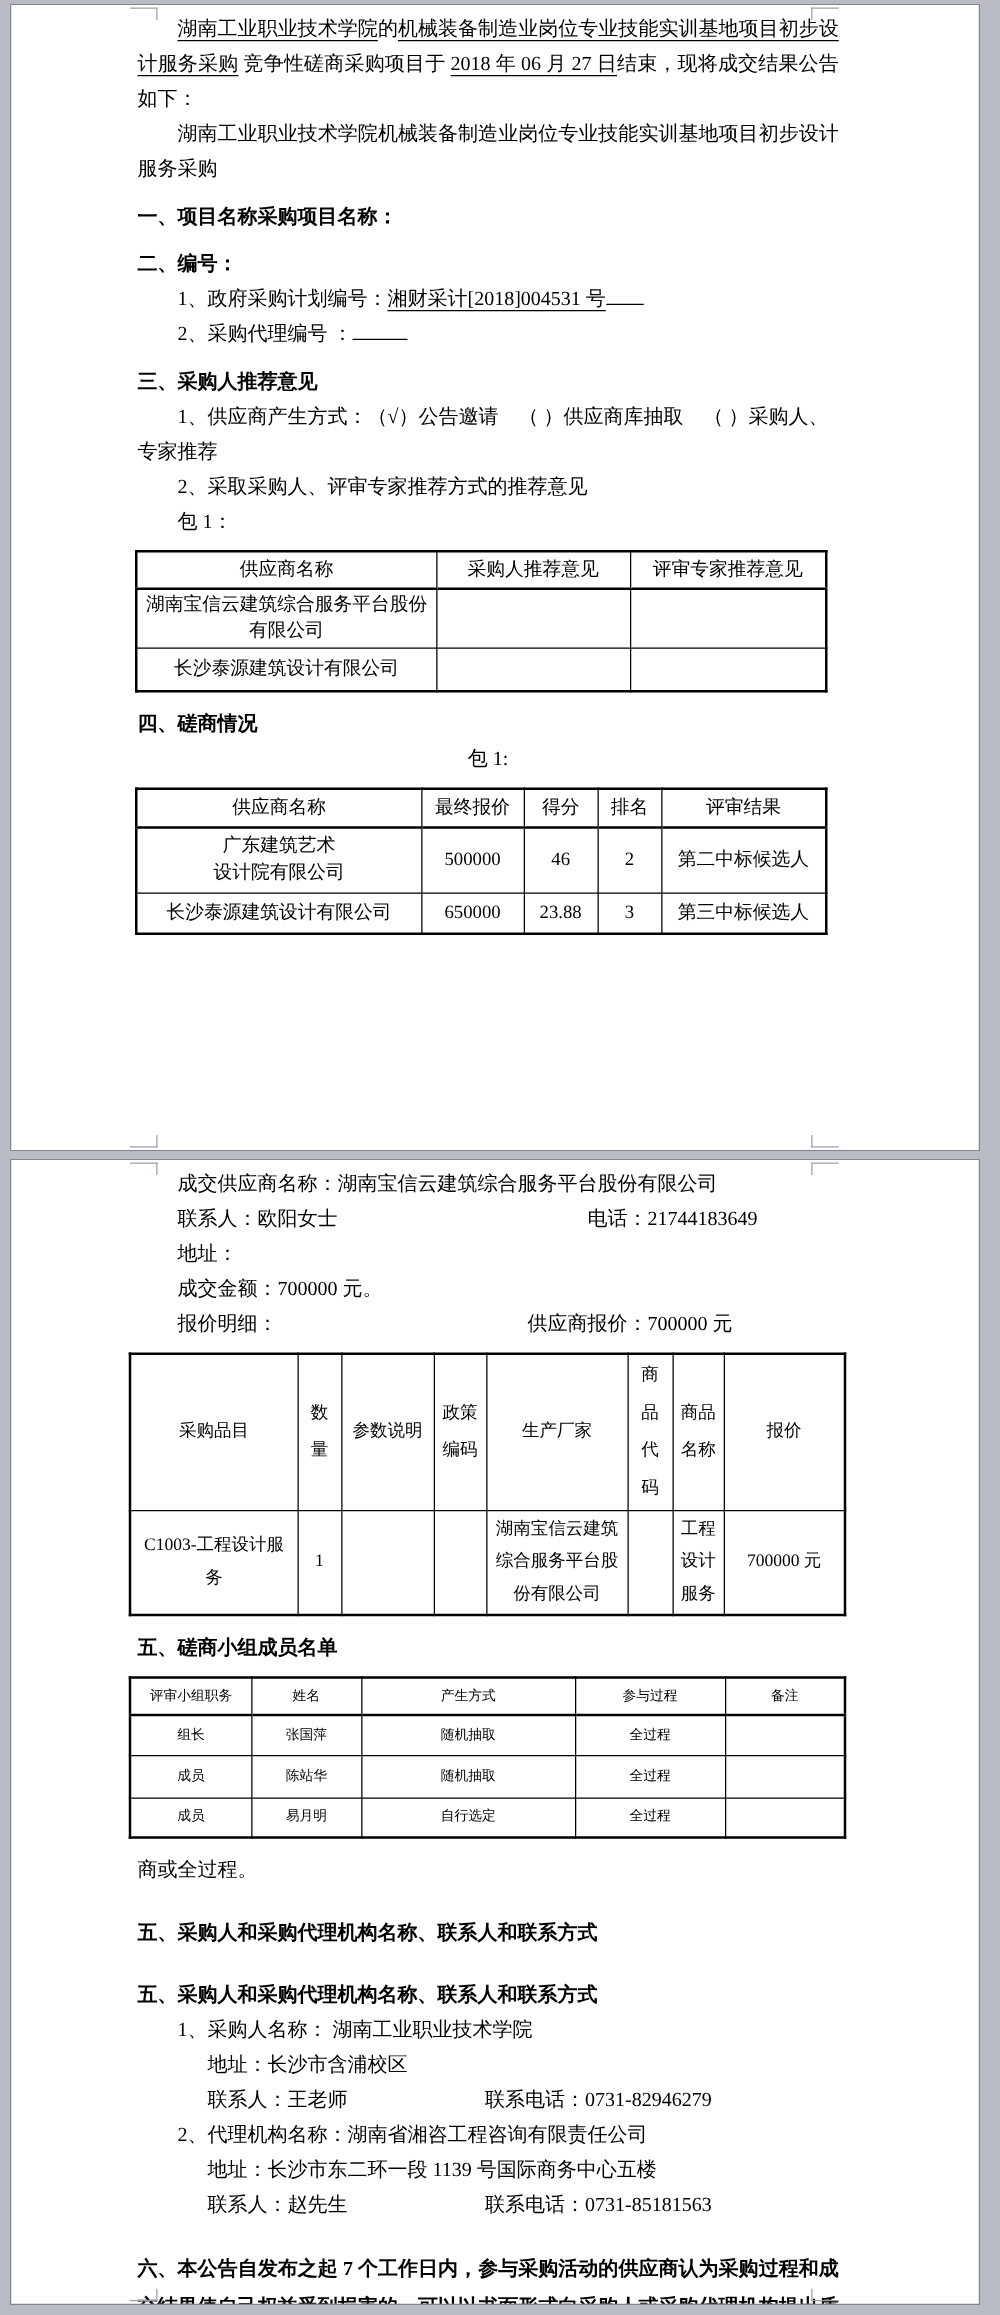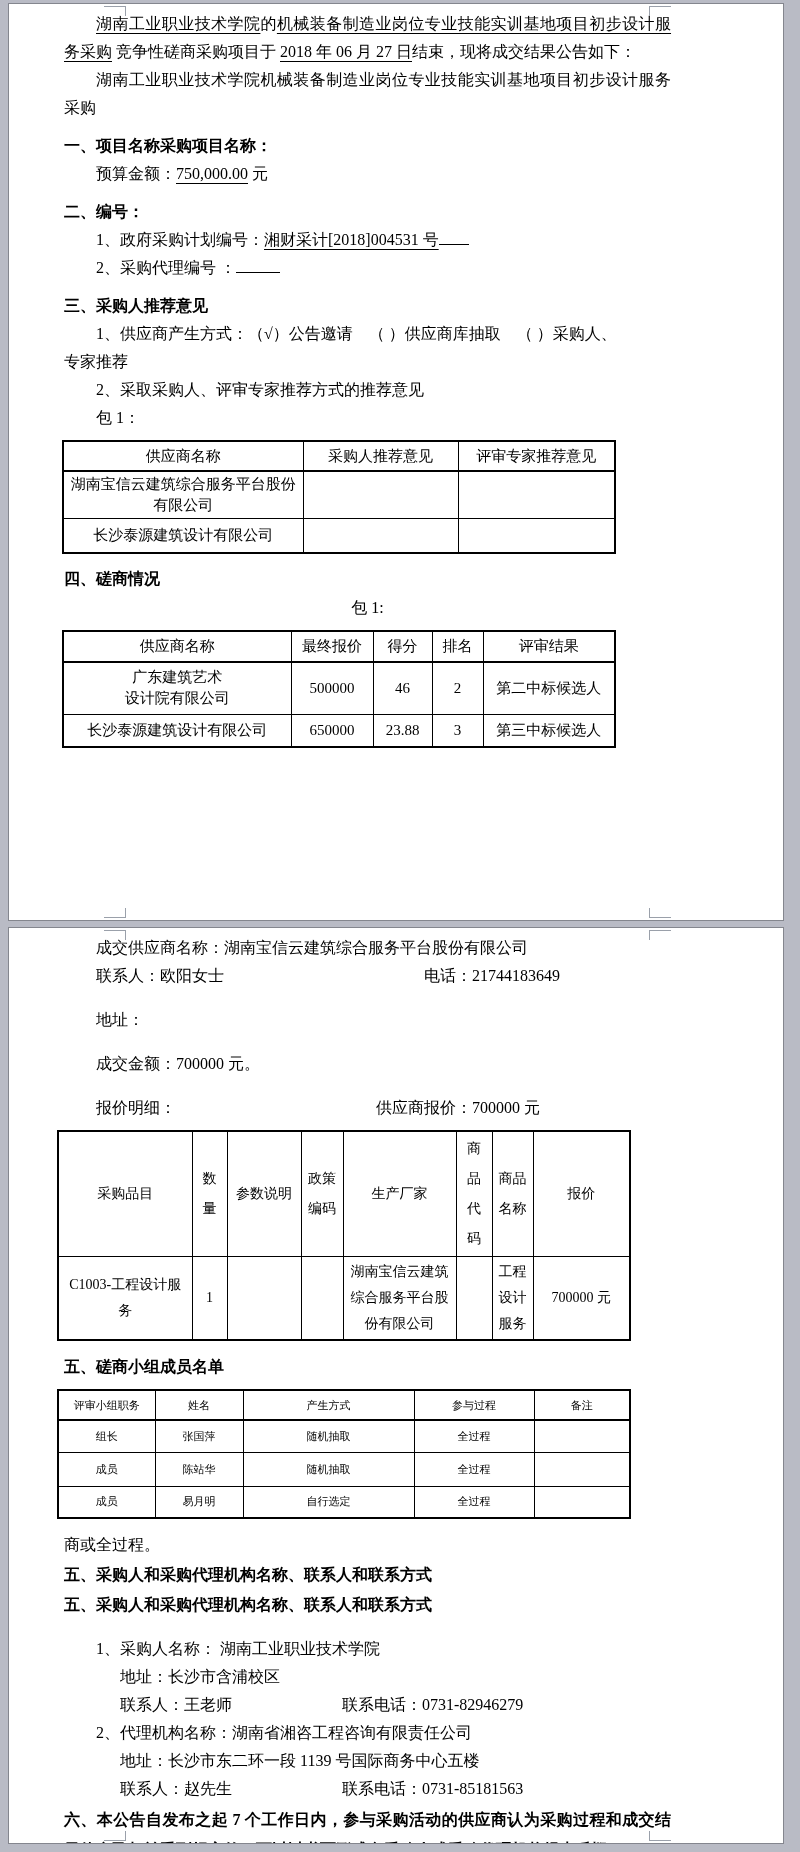--- a/index.html
+++ b/index.html
@@ -8,29 +8,29 @@
     background:#b9bbc5;
     font-family:"Liberation Serif","DejaVu Serif",serif;
     color:#000;overflow:hidden;
   }
   .page{
     position:absolute;left:8px;width:776px;background:#fff;
     border:1px solid #84868e;box-sizing:border-box;overflow:hidden;
   }
   .page-1{top:3px;height:918px;}
   .page-2{top:927px;height:917px;}
-  .content{padding:6px 112px 0 55px;}
+  .content{padding:6px 112px 0 101px;}
   .line{margin:0;font-size:16px;line-height:28px;}
   .just{text-align:justify;}
   .ti2{text-indent:32px;}
   .ti35{text-indent:56px;}
   .bold{font-weight:bold;}
   .center{text-align:center;text-indent:0;}
-  .mt4{margin-top:16px;}.mt6{margin-top:2px;}
-  .mt10{margin-top:10px;}.mt12{margin-top:12px;font-family:Liberation Mono, monospace;}
+  .mt4{margin-top:0;}.mt6{margin-top:22px;}
+  .mt10{margin-top:10px;}.mt12{margin-top:12px;}
   .u{text-decoration:underline;text-underline-offset:4px;}
   .ublank{display:inline-block;border-bottom:1px solid #000;height:15px;vertical-align:baseline;}
   .w44{width:44px;}
   .w30{width:30px;}
   .gap200{margin-left:200px;}
   .gap118{margin-left:110px;}
   .lh30{line-height:30px;}
 
   table{border-collapse:collapse;border:2px solid #000;table-layout:fixed;}
   td,th{border:1px solid #000;text-align:center;vertical-align:middle;
@@ -58,21 +58,20 @@
   <div class="mark mk-tl"></div>
   <div class="mark mk-tr"></div>
   <div class="mark mk-bl"></div>
   <div class="mark mk-br"></div>
   <div class="content">
 
     <p class="line just ti2"><span class="u">湖南工业职业技术学院</span><span>的</span><span class="u">机械装备制造业岗位专业技能实训基地项目初步设计服务采购</span><span> 竞争性磋商采购项目于 </span><span class="u">2018 年 06 月 27 日</span><span>结束，现将成交结果公告如下：</span></p>
 
     <p class="line just ti2">湖南工业职业技术学院机械装备制造业岗位专业技能实训基地项目初步设计服务采购</p>
     <p class="line bold mt10">一、项目名称采购项目名称：</p>
-    <p class="line ti2"><span>预算金额：</span><span class="u">750,000.00</span><span> 元</span></p>
 
     <p class="line bold mt10">二、编号：</p>
     <p class="line ti2"><span>1、政府采购计划编号：</span><span class="u">湘财采计[2018]004531 号</span><span class="ublank w30"></span></p>
     <p class="line ti2"><span>2、采购代理编号 ：</span><span class="ublank w44"></span></p>
 
     <p class="line bold mt10">三、采购人推荐意见</p>
     <p class="line just ti2">1、供应商产生方式：（√）公告邀请　（ ）供应商库抽取　（ ）采购人、</p>
     <p class="line">专家推荐</p>
     <p class="line ti2">2、采取采购人、评审专家推荐方式的推荐意见</p>
     <p class="line ti2">包 1：</p>

